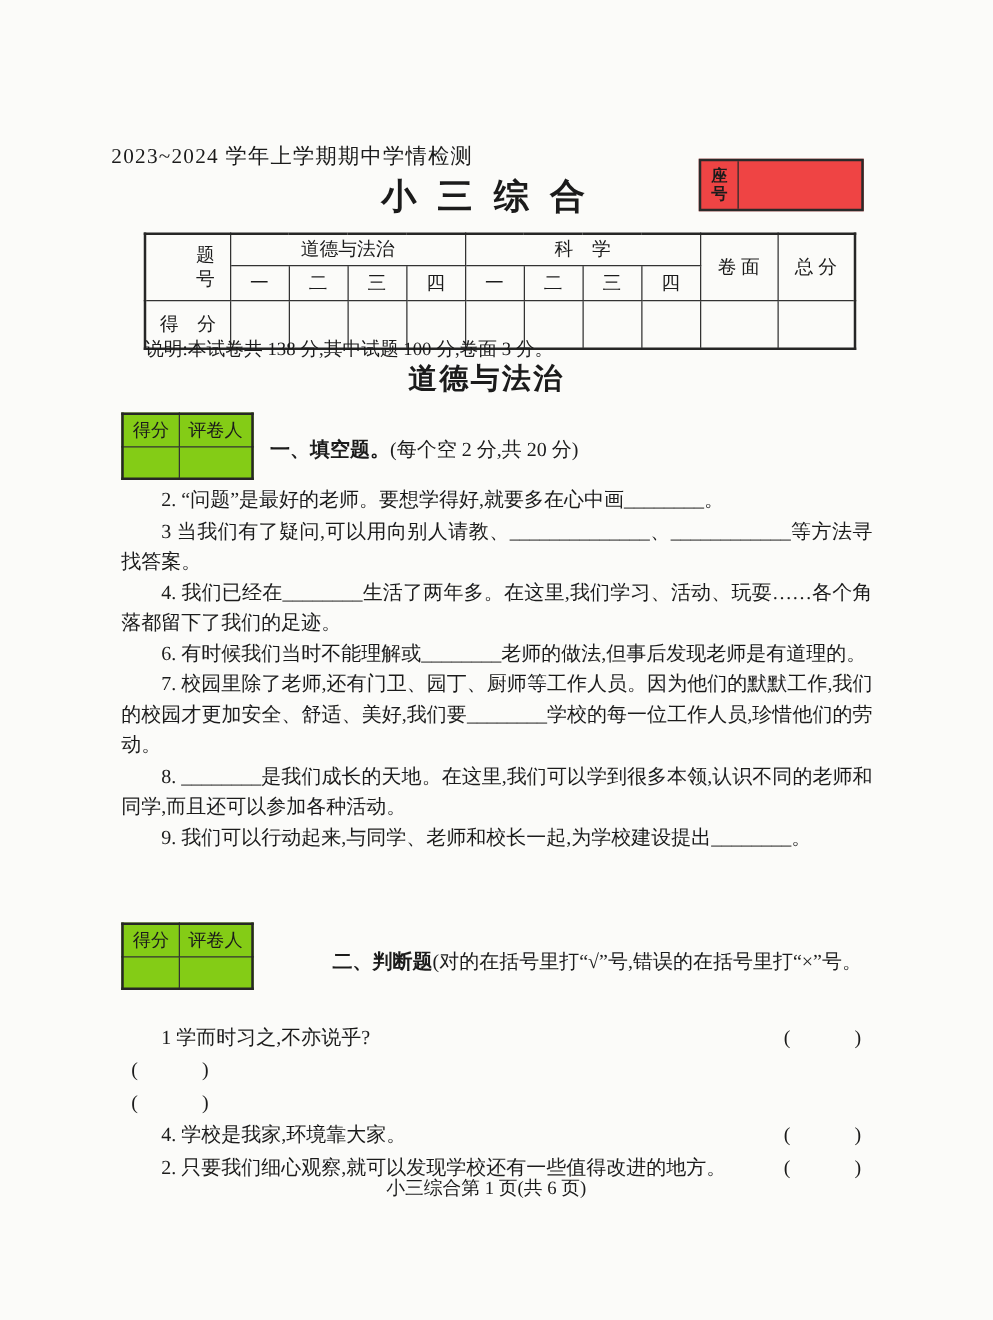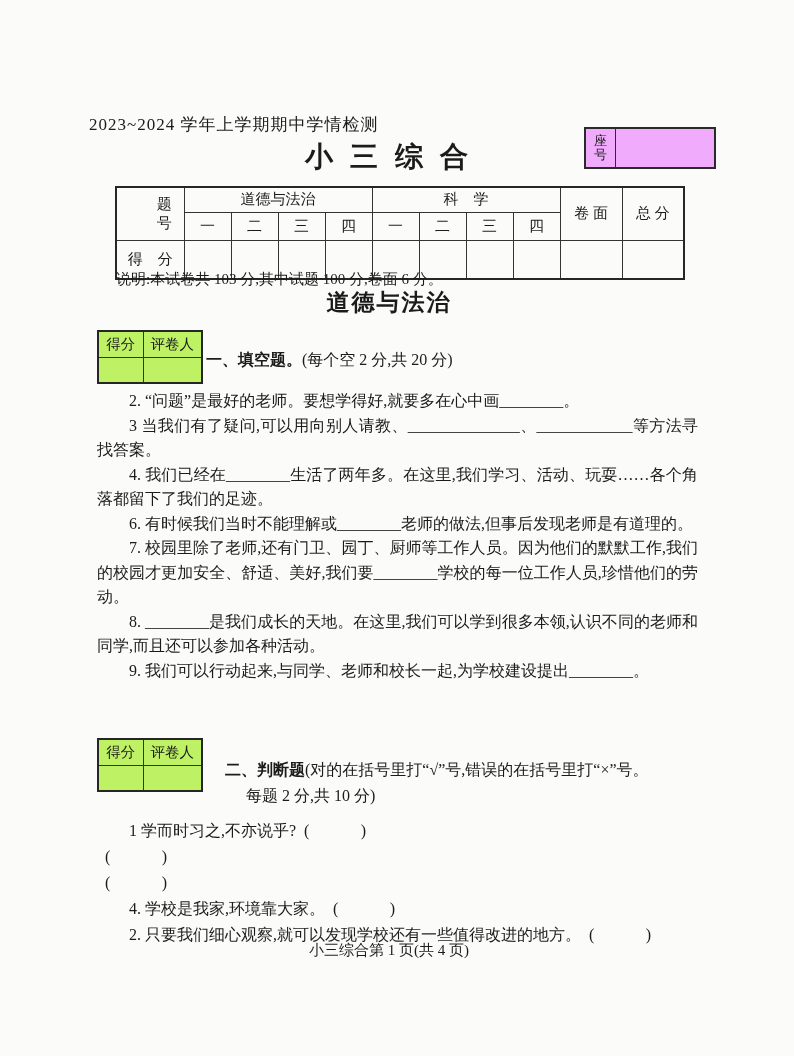--- a/index.html
+++ b/index.html
@@ -7,21 +7,21 @@
   body {
     position:relative;
     background:#fbfbf9;
     color:#1b1b1b;
     font-family:"Liberation Serif","DejaVu Serif",serif;
   }
   .abs { position:absolute; }
 
   
   #session-line { left:89px; top:113px; width:600px; font-size:17px; letter-spacing:1px; }
-  #seat-box { left:584px; top:127px; display:flex; border:2px solid #2a2a2a; background:#f0abfc; }
+  #seat-box { left:559px; top:127px; display:flex; border:2px solid #2a2a2a; background:#ef4444;font-weight:bold; }
   #seat-box .seat-label-cell { width:30px; height:38px; border-right:1px solid #2a2a2a;
       display:flex; align-items:center; justify-content:center; }
   #seat-box .seat-label-cell span { display:inline-block; width:15px; font-size:13px; line-height:14px;
       word-break:break-all; text-align:center; }
   #seat-box .seat-value-cell { width:98px; height:38px; }
   #main-title { left:89px; top:138px; width:600px; text-align:center; font-size:28px; font-weight:bold; letter-spacing:5px; }
 
   
   #score-table { left:115px; top:186px; border-collapse:collapse; border:2px solid #262626;
       font-size:15px; text-align:center; }
@@ -30,42 +30,42 @@
   #score-table .r2 td { height:28px; }
   #score-table .r3 td { height:39px; }
   #score-table .w-q { width:68px;padding-left:28px; }
   #score-table .w-p { width:47px; }
   #score-table .w-j { width:62px; }
 
   #note-line { left:116px; top:270px; font-size:15px; }
   #subject-heading { left:89px; top:287px; width:600px; text-align:center; font-size:23px; font-weight:bold; letter-spacing:2px; }
 
   
-  .grader-box { border-collapse:collapse; border:2px solid #262626; font-size:14.5px; text-align:center; background:#bef264; }
+  .grader-box { border-collapse:collapse; border:2px solid #262626; font-size:14.5px; text-align:center; background:#84cc16; }
   .grader-box td { border:1px solid #333; height:26px; padding:0; }
   .grader-box .g1 { width:45px; }
   .grader-box .g2 { width:59px; }
   #grader1 { left:97px; top:330px; }
   #grader2 { left:97px; top:738px; }
 
   
-  #sec1-head { left:206px; top:350px; font-size:16px; white-space:nowrap; }
+  #sec1-head { left:216px; top:350px; font-size:16px; white-space:nowrap; }
   #sec1-head .bold { font-weight:bold; }
   #sec2-head { left:225px; top:757px; font-size:16px; line-height:26px; }
-  #sec2-head .line { white-space:nowrap; }
+  #sec2-head .line { white-space:nowrap;margin-left:41px; }
   #sec2-head .line2 { margin-left:21px; }
   #sec2-head .bold { font-weight:bold; }
 
   
   #fill-questions { left:97px; top:389px; width:601px; font-size:16px; line-height:24.5px; text-align:justify; }
   #fill-questions p { text-indent:2em; margin:0; }
 
   
   #tf-questions { left:97px; top:818px; width:592px; font-size:16px; }
-  .tf-row { display:flex; align-items:flex-start; line-height:26px; }
+  .tf-row { display:flex; justify-content:space-between; align-items:flex-start; line-height:26px; }
   .tf-row .tf-text { text-indent:2em; }
   .tf-row .brk { flex-shrink:0; width:62px; margin-left:8px; display:flex; justify-content:space-between; }
   .tf-row .brk i { font-style:normal; }
 
   #footer-line { left:89px; top:941px; width:600px; text-align:center; font-size:15px; }
 </style>
 </head>
 <body>
 
 <div class="abs" id="session-line">2023~2024 学年上学期期中学情检测</div>
@@ -107,21 +107,21 @@
     <td></td>
     <td></td>
     <td></td>
     <td></td>
     <td></td>
     <td></td>
   </tr>
 </tbody>
   </table>
 
-<div class="abs" id="note-line">说明:本试卷共 103 分,其中试题 100 分,卷面 6 分。</div>
+<div class="abs" id="note-line">说明:本试卷共 138 分,其中试题 100 分,卷面 3 分。</div>
 
 <div class="abs" id="subject-heading">道德与法治</div>
 
 <table class="abs grader-box" id="grader1">
   <tbody>
       <tr>
     <td class="g1">得分</td>
     <td class="g2">评卷人</td>
   </tr>
   <tr>
@@ -153,21 +153,20 @@
   </tr>
   <tr>
     <td></td>
     <td></td>
   </tr>
 </tbody>
   </table>
 
 <div class="abs" id="sec2-head">
   <div class="line"><span class="bold">二、判断题</span><span>(对的在括号里打“√”号,错误的在括号里打“×”号。</span></div>
-  <div class="line line2">每题 2 分,共 10 分)</div>
 </div>
 
 <div class="abs" id="tf-questions">
   <div class="tf-row">
     <span class="tf-text">1 学而时习之,不亦说乎?</span>
     <span class="brk">
         <i>(</i>
         <i>)</i>
       </span>
   </div>
@@ -192,13 +191,13 @@
   </div>
   <div class="tf-row">
     <span class="tf-text">2. 只要我们细心观察,就可以发现学校还有一些值得改进的地方。</span>
     <span class="brk">
         <i>(</i>
         <i>)</i>
       </span>
   </div>
 </div>
 
-<div class="abs" id="footer-line">小三综合第 1 页(共 4 页)</div>
+<div class="abs" id="footer-line">小三综合第 1 页(共 6 页)</div>
 
 </body></html>

